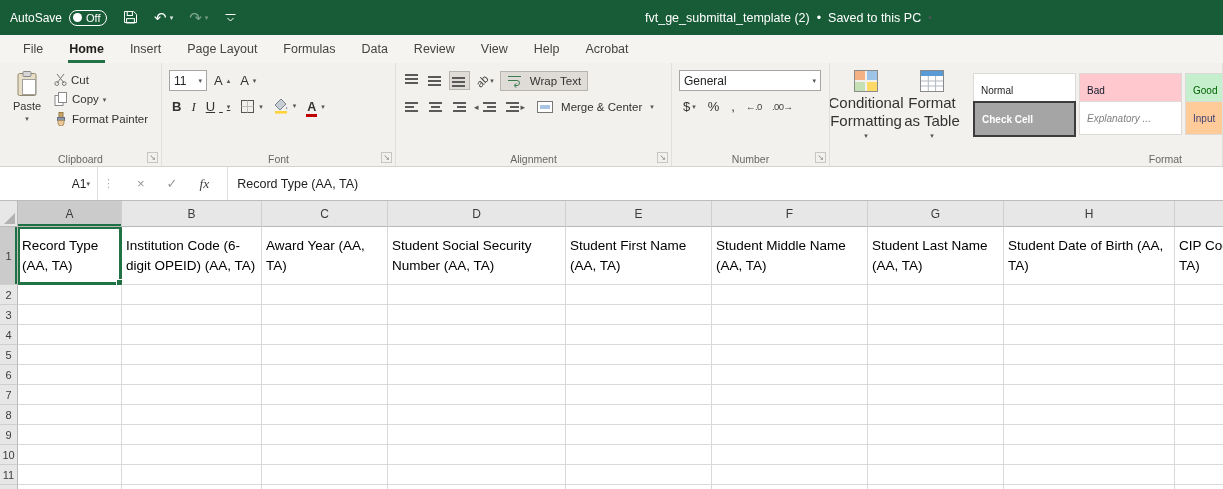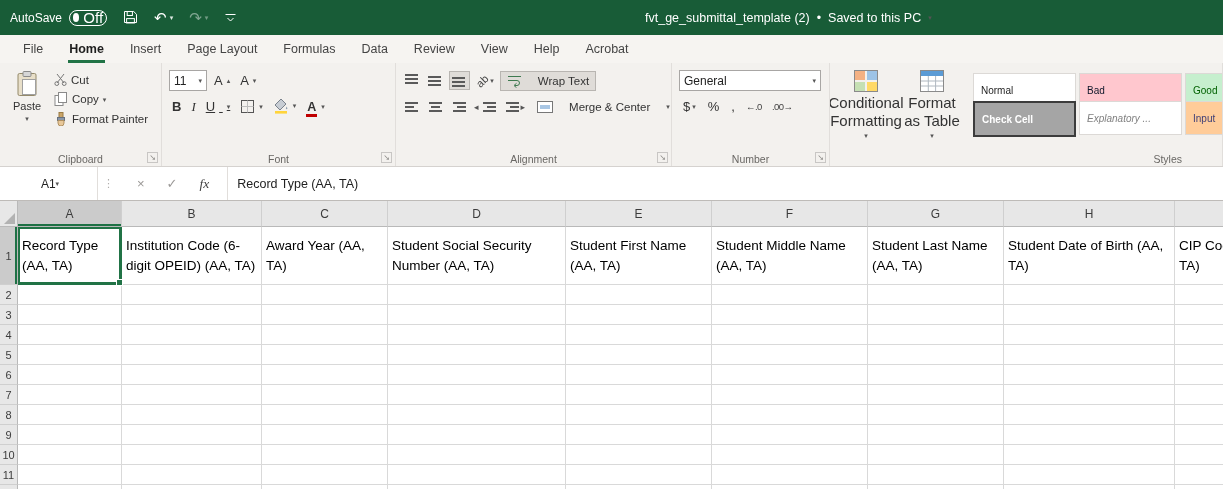--- a/index.html
+++ b/index.html
@@ -4,21 +4,21 @@
 <style>
 *{box-sizing:border-box;margin:0;padding:0}
 html,body{width:1223px;height:489px;overflow:hidden}
 body{font-family:"Liberation Sans","DejaVu Sans",sans-serif;background:#fff;color:#333;font-size:12px}
 
 
 .titlebar{height:35px;background:#185C37;display:flex;align-items:center;padding:0 10px;color:#fff;position:relative}
 .autosave{display:flex;align-items:center;gap:7px;font-size:12px}
 .toggle{width:38px;height:16px;border:1px solid #fff;border-radius:8px;display:flex;align-items:center;padding:0 3px;gap:4px}
 .knob{width:9px;height:9px;background:#fff;border-radius:50%}
-.offlbl{font-size:15px;color:#fff}
+.offlbl{font-size:11px;color:#fff}
 .tbbtn{margin-left:16px;display:flex;align-items:center;gap:3px;font-size:15px;color:#fff;line-height:1}
 .tbbtn .chev{color:rgba(255,255,255,.85)}
 .tbbtn.dim{opacity:.45}
 .apptitle{position:absolute;left:645px;top:0;height:35px;display:flex;align-items:center;gap:7px;font-size:12.5px;color:#fff;white-space:nowrap}
 .chev{font-size:7px;color:#555;line-height:1}
 
 
 .tabs{height:28px;background:#F6F4F1;display:flex;align-items:stretch;padding-left:10px;font-size:12.5px;color:#444}
 .tab{display:flex;align-items:center;padding:12px 13px;position:relative}
 .tab.active{font-weight:700;color:#1E1E1E}
@@ -54,40 +54,40 @@
 .icobox.active,.wrapbtn.active{background:#DFDCD8;border:1px solid #B8B5B1}
 .vbars{width:15px;height:13px;display:flex;flex-direction:column;gap:2px}
 .vbars i{display:block;height:2px;background:#5A5A5A;width:13px}
 .vbars.top{justify-content:flex-start}.vbars.mid{justify-content:center}.vbars.bot{justify-content:flex-end}
 .hbars{width:15px;height:13px;display:flex;flex-direction:column;gap:2px;justify-content:center}
 .hbars i{display:block;height:2px;background:#5A5A5A;width:13px}
 .hbars.hl{align-items:flex-start}.hbars.hc{align-items:center}.hbars.hr{align-items:flex-end}
 .hbars i:nth-child(2){width:9px}
 .orient{font-size:11px;color:#444;display:flex;align-items:center;gap:2px}
 .orient b{display:inline-block;transform:rotate(-45deg);font-weight:400}
-.wrapbtn,.mergebtn{display:flex;align-items:center;gap:16px;padding:2px 6px;font-size:11.5px;color:#333;white-space:nowrap}
+.wrapbtn,.mergebtn{display:flex;align-items:center;gap:8px;padding:2px 6px;font-size:11.5px;color:#333;white-space:nowrap}
 .indent{display:flex;align-items:center;gap:2px;font-size:9px;color:#555}
 .g-num{width:158px}
 .numcombo{width:142px}
 .numsym{font-size:13px;color:#333;display:flex;align-items:center;gap:2px;padding:0 4px}
 .decbtn{font-size:9.5px;color:#444;padding:0 3px;letter-spacing:-.5px}
 .g-styles{flex:1;overflow:hidden}
 .bigbtn2{width:66px;display:flex;flex-direction:column;align-items:center;gap:2px;padding-top:3px;text-align:center}
 .biglbl2{font-size:15px;line-height:1.2;color:#333}
 .gallery{display:grid;grid-template-columns:repeat(3,103px);grid-auto-rows:25px;gap:3px;margin:6px 0 0 8px}
 .style-cell{border:1px solid #DCD9D6;background:#fff;font-size:10px;display:flex;align-items:center;padding:16px 7px;color:#1E1E1E;white-space:nowrap;overflow:hidden}
 .s-bad{background:#FFC7CE;color:#0f172a}
 .s-good{background:#C6EFCE;color:#006100}
 .s-check{background:#A5A5A5;color:#fff;font-weight:700;border:2px solid #3C3C3C}
 .s-expl{color:#808080;font-style:italic}
 .s-input{background:#FFCC99;color:#3F3F76}
 
 
 .fbar{height:34px;background:#fff;border-bottom:1px solid #BEBBB8;display:flex;align-items:stretch}
-.namebox{width:98px;border-right:1px solid #E1DEDB;display:flex;align-items:center;justify-content:center;padding:0 7px 0 10px;font-size:12px;color:#222}
+.namebox{width:98px;border-right:1px solid #E1DEDB;display:flex;align-items:center;justify-content:flex-end;padding:0 7px 0 10px;font-size:12px;color:#222}
 .dots{display:flex;align-items:center;color:#B0AEAC;padding:0 5px;font-size:11px}
 .fbtns{display:flex;align-items:center;gap:22px;padding:0 18px;color:#9a9896;font-size:13px}
 .fx{font-family:"Liberation Serif",serif;font-style:italic;color:#444;font-size:13.5px}
 .fcontent{flex:1;border-left:1px solid #E1DEDB;display:flex;align-items:center;padding-left:9px;font-size:12.5px;color:#222}
 
 
 .sheet{height:288px;overflow:hidden;background:#fff}
 .grow{display:flex;height:20px}
 .header-row{height:26px}
 .row1{height:58px}
@@ -401,21 +401,21 @@
         </div>
         <div class="gallery">
           <div class="style-cell s-normal">Normal</div>
           <div class="style-cell s-bad">Bad</div>
           <div class="style-cell s-good">Good</div>
           <div class="style-cell s-check">Check Cell</div>
           <div class="style-cell s-expl">Explanatory ...</div>
           <div class="style-cell s-input">Input</div>
         </div>
       </div>
-      <div class="glabel" style="text-align:right;padding-right:40px"><span>Styles</span></div>
+      <div class="glabel" style="text-align:right;padding-right:40px"><span>Format</span></div>
     </div>
   </div>
 
   <div class="fbar">
     <div class="namebox">
       <span>A1</span>
       <span class="chev">▾</span>
     </div>
     <span class="dots">⋮</span>
     <div class="fbtns">

